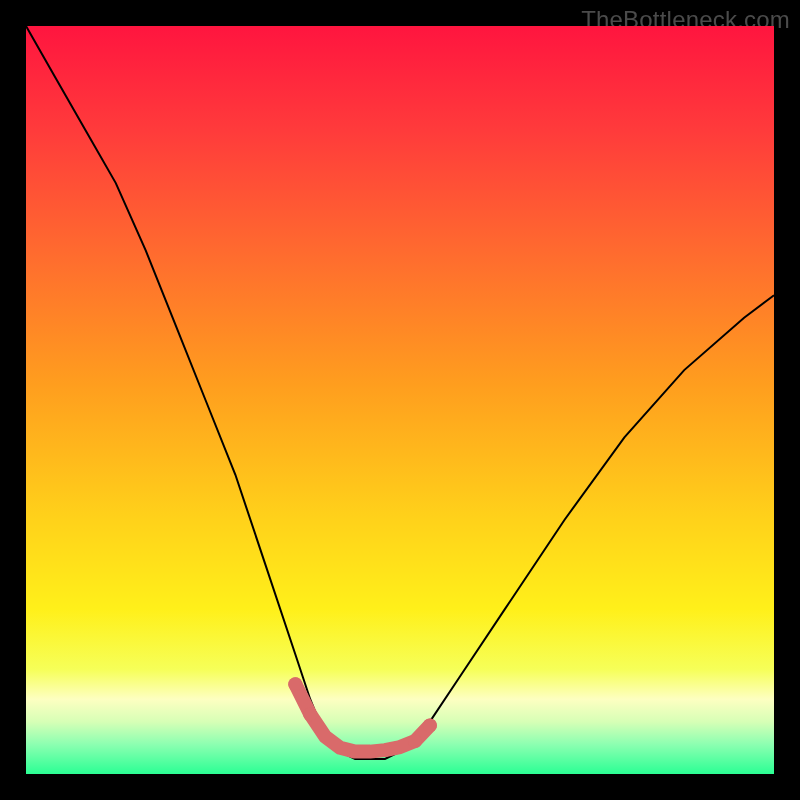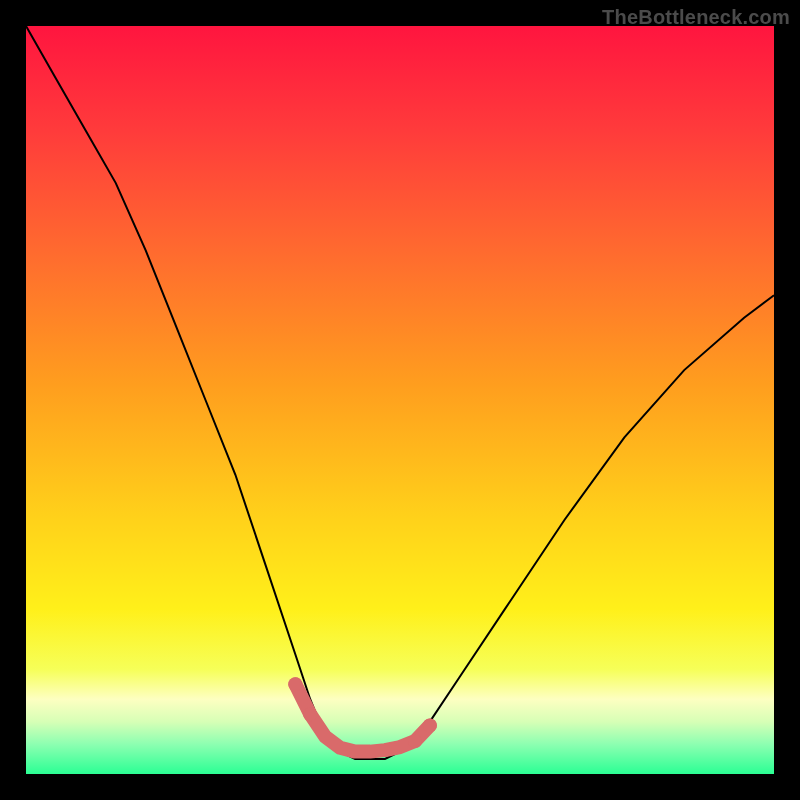--- a/index.html
+++ b/index.html
@@ -23,22 +23,22 @@
     top: 26px;
     width: 748px;
     height: 748px;
     
   }
   .watermark {
     position: absolute;
     top: 6px;
     right: 10px;
     color: #4b4b4b;
-    font-size: 20px;
-    font-weight: 700;
+    font-size: 24px;
+    font-weight: 400;
     letter-spacing: 0.2px;
     user-select: none;
   }
   svg.curve {
     position: absolute;
     left: 0;
     top: 0;
     width: 748px;
     height: 748px;
     overflow: visible;

